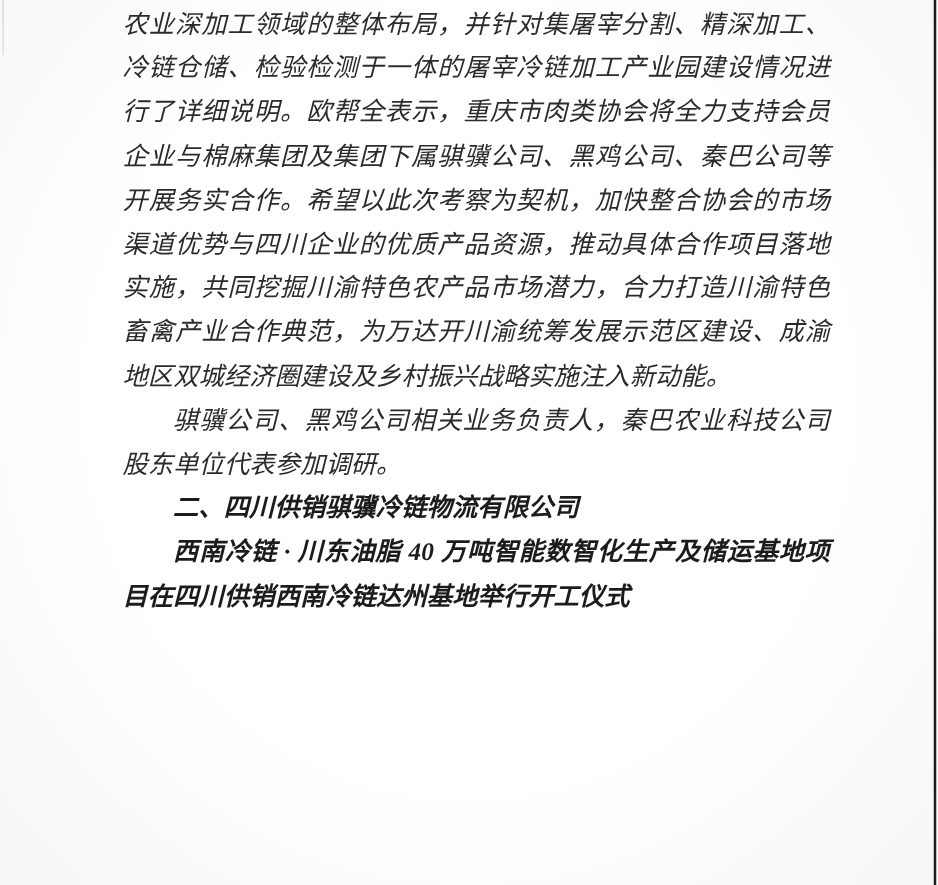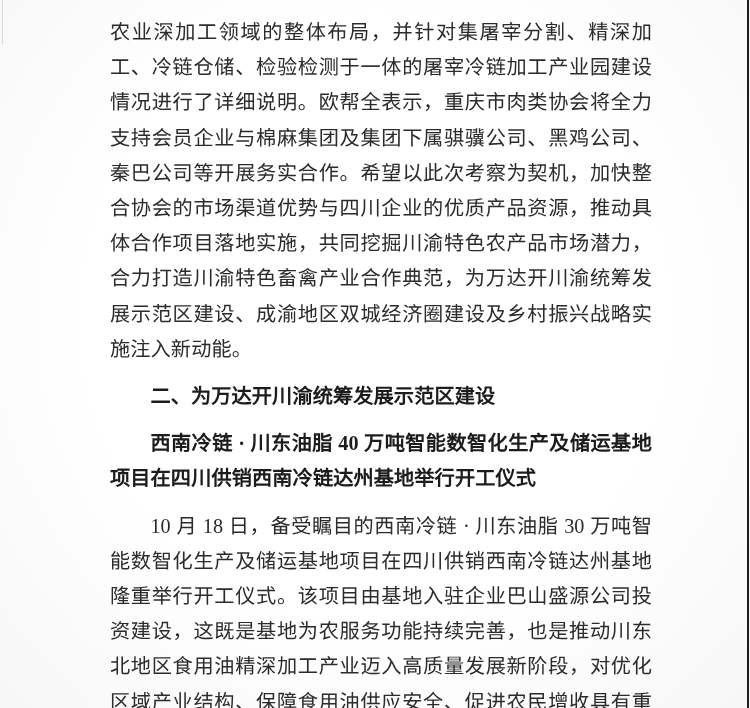--- a/index.html
+++ b/index.html
@@ -46,46 +46,47 @@
     left: 98px;
     width: 566px;
     color: #2b2b2b;
     font-size: 20.2px;
     line-height: 35.2px;
     text-align: justify;
     text-justify: inter-ideograph;
     letter-spacing: 0.1px;
   }
   .para {
-    margin: 12px;
+    margin: 0;
     padding: 0;
+    font-style: italic;
   }
   .indent {
     text-indent: 2em;
   }
   .bold {
     font-weight: bold;
     color: #1c1c1c;
   }
 </style>
 </head>
 <body>
 
 <div class="page">
 
   <div class="scan-edge-left"></div>
 
   <div class="text-column">
 
     <p class="para">农业深加工领域的整体布局，并针对集屠宰分割、精深加工、冷链仓储、检验检测于一体的屠宰冷链加工产业园建设情况进行了详细说明。欧帮全表示，重庆市肉类协会将全力支持会员企业与棉麻集团及集团下属骐骥公司、黑鸡公司、秦巴公司等开展务实合作。希望以此次考察为契机，加快整合协会的市场渠道优势与四川企业的优质产品资源，推动具体合作项目落地实施，共同挖掘川渝特色农产品市场潜力，合力打造川渝特色畜禽产业合作典范，为万达开川渝统筹发展示范区建设、成渝地区双城经济圈建设及乡村振兴战略实施注入新动能。</p>
 
+    <p class="para indent">骐骥公司、黑鸡公司相关业务负责人，秦巴农业科技公司股东单位代表参加调研。</p>
 
-    <p class="para indent bold">二、为万达开川渝统筹发展示范区建设</p>
+    <p class="para indent bold">二、四川供销骐骥冷链物流有限公司</p>
 
     <p class="para indent bold">西南冷链 · 川东油脂 40 万吨智能数智化生产及储运基地项目在四川供销西南冷链达州基地举行开工仪式</p>
 
-    <p class="para indent">10 月 18 日，备受瞩目的西南冷链 · 川东油脂 30 万吨智能数智化生产及储运基地项目在四川供销西南冷链达州基地隆重举行开工仪式。该项目由基地入驻企业巴山盛源公司投资建设，这既是基地为农服务功能持续完善，也是推动川东北地区食用油精深加工产业迈入高质量发展新阶段，对优化区域产业结构、保障食用油供应安全、促进农民增收具有重要意义。</p>
 
   </div>
 
   <div class="scan-edge-right"></div>
 
 </div>
 
 </body></html>

